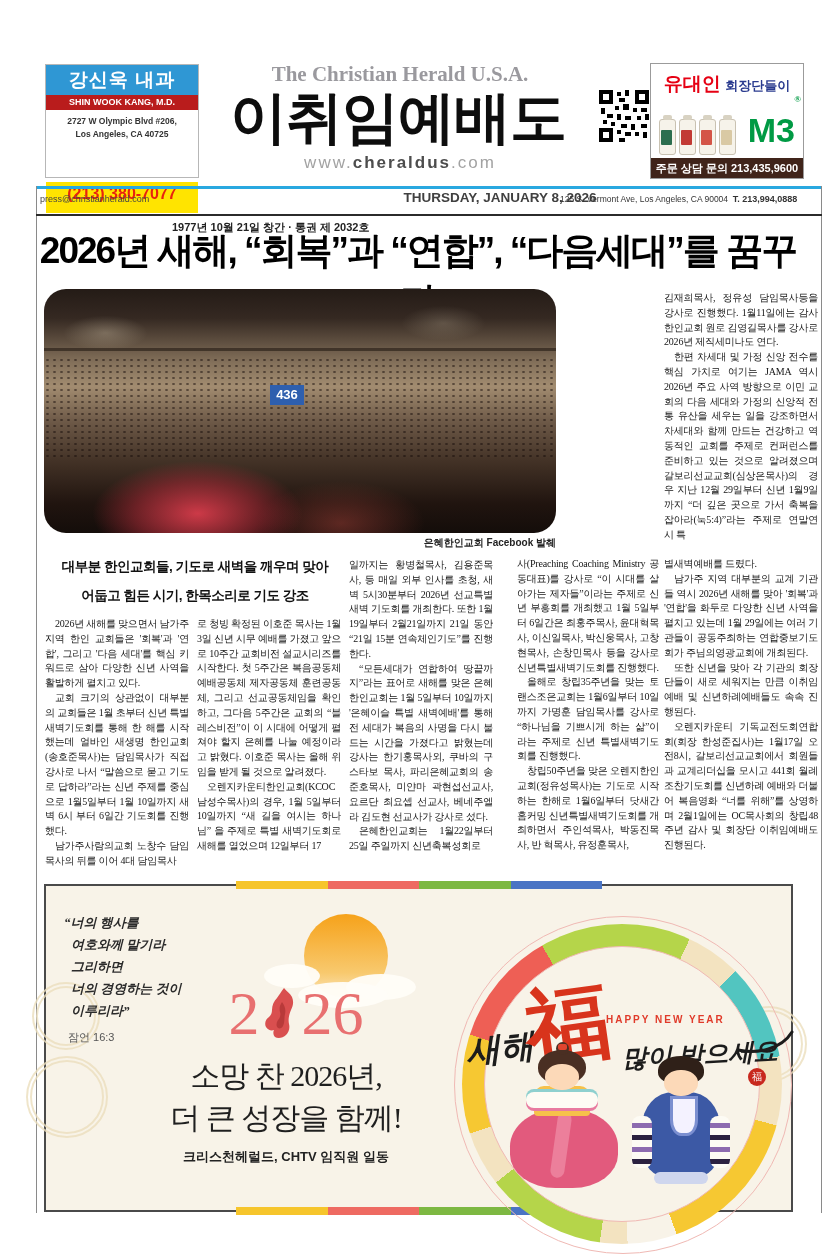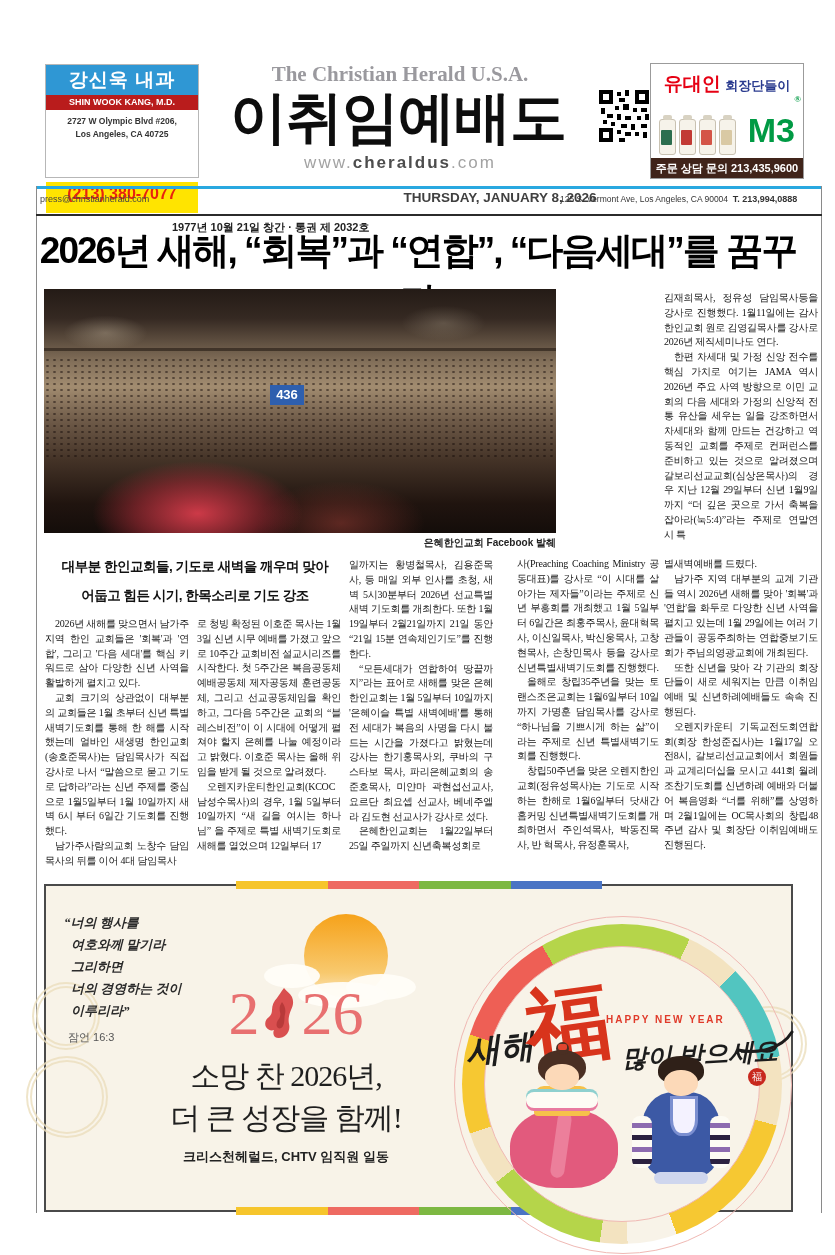--- a/index.html
+++ b/index.html
@@ -59,21 +59,21 @@
   .headline{left:38px;top:226px;width:760px;text-align:center;font-family:"Liberation Sans",sans-serif;
         font-weight:900;font-size:37px;letter-spacing:-2px;color:#000;}
 
   
   .photo{left:44px;top:289px;width:512px;height:244px;overflow:hidden;
      background:
        radial-gradient(ellipse 140px 70px at 30% 92%, rgba(224,62,78,.9) 0%, rgba(170,44,56,.55) 45%, rgba(90,30,30,0) 75%),
        radial-gradient(ellipse 120px 60px at 58% 96%, rgba(150,60,52,.55), rgba(80,30,30,0) 70%),
        radial-gradient(ellipse 60px 25px at 12% 18%, rgba(255,240,210,.25), transparent 70%),
        radial-gradient(ellipse 60px 25px at 78% 14%, rgba(255,240,210,.18), transparent 70%),
-       linear-gradient(180deg,#241b16 0%,#352922 12%,#83705a 30%,#a28c70 40%,#6e5a48 54%,#443327 70%,#20140f 88%,#140d0a 100%);}
+       linear-gradient(180deg,#241b16 0%,#352922 12%,#83705a 30%,#a28c70 40%,#6e5a48 54%,#443327 70%,#20140f 88%,#140d0a 100%); border-radius: 22px;}
   .photo .crowd{position:absolute;left:0;top:28%;width:100%;height:42%;opacity:.55;
      background-image:radial-gradient(circle,rgba(20,10,8,.9) 1px,transparent 1.4px);
      background-size:7px 6px;}
   .photo .balcony{position:absolute;left:0;top:24%;width:100%;height:3px;background:rgba(30,20,15,.55);}
   .photo .screen{position:absolute;left:226px;top:96px;width:34px;height:20px;background:#2e5fae;color:#fff;
      font-family:"Liberation Sans",sans-serif;font-weight:bold;font-size:13px;text-align:center;line-height:20px;}
   .caption{left:256px;top:536px;width:300px;text-align:right;font-family:"Liberation Sans",sans-serif;
         font-weight:bold;font-size:10px;color:#222;}
 
   

